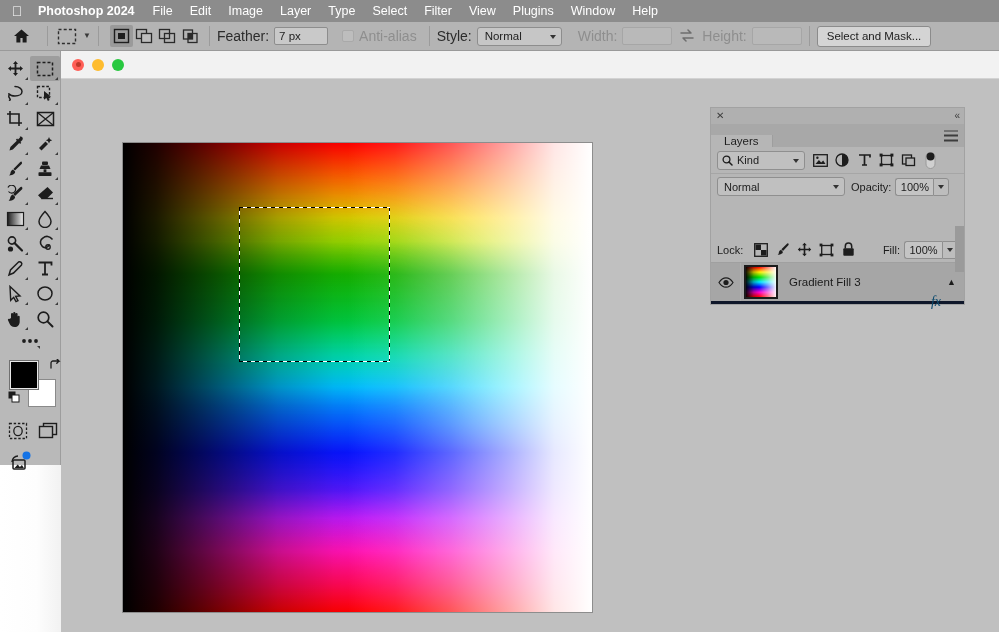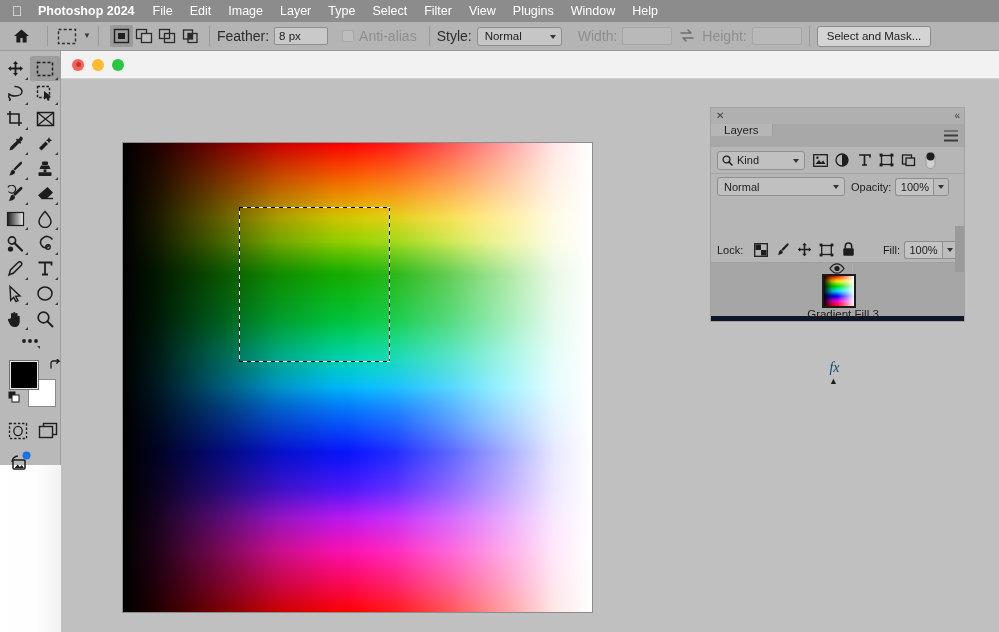--- a/index.html
+++ b/index.html
@@ -407,21 +407,21 @@
   .panel-close {
     font-size: 10px; color: #3d3d3d; line-height: 1;
   }
   .panel-collapse {
     font-size: 10px; color: #3d3d3d; line-height: 1;
     letter-spacing: -1px;
   }
   .panel-tabs {
     height: 23px;
     background: #a8a8a8;
-    display: flex; align-items: flex-start;
+    display: flex; align-items: flex-end;
     position: relative;
   }
   .ptab {
     padding: 0 13px;
     display: flex; align-items: center;
     font-size: 11.5px;
     color: #1e1e1e;
     background: #b6b6b6;
     border-right: 1px solid #9e9e9e;
   }
@@ -532,25 +532,24 @@
   }
   .li {
     width: 21px; height: 20px;
     display: flex; align-items: center; justify-content: center;
   }
 
   .layer-list {
     background: #c2c2c2;
   }
   .layer-row {
-    height: 58px;
-    display: flex; align-items: center;
-    border-bottom: 5px solid #0f172a;
-    position: relative;
-    flex-direction: column;
+    height: 41px;
+    display: flex; align-items: center;
+    border-bottom: 3px solid #0f172a;
+    position: relative;
   }
   .layer-row.selected { background: #a6a6a6; }
   .eye-cell {
     width: 30px; height: 100%;
     display: flex; align-items: center; justify-content: center;
     border-right: 1px solid #aeaeae;
   }
   .thumb {
     width: 34px; height: 34px;
     margin-left: 3px;
@@ -681,21 +680,21 @@
       <span class="selmode">
         <svg width="19" height="16" viewBox="0 0 19 16">
             <rect x="2.5" y="2" width="9" height="9" fill="none" stroke="#2a2a2a" stroke-width="1.3"></rect>
             <rect x="7" y="5.5" width="9" height="9" fill="none" stroke="#2a2a2a" stroke-width="1.3"></rect>
             <rect x="7" y="5.5" width="4.5" height="5.5" fill="#2a2a2a"></rect>
           </svg>
       </span>
     </div>
     <div class="obsep"></div>
     <span class="ob-label">Feather:</span>
-    <span class="ob-input" style="width:54px">8 px</span>
+    <span class="ob-input" style="width:54px">7 px</span>
     <span style="display:flex;align-items:center;margin-left:14px">
       <span class="checkbox-sq"></span>
       <span class="ob-label dim">Anti-alias</span>
     </span>
     <div class="obsep"></div>
     <span class="ob-label">Style:</span>
     <span class="ob-select" style="width:85px">Normal</span>
     <span class="ob-label dim" style="margin-left:16px">Width:</span>
     <span class="ob-input disabled" style="width:50px"></span>
     <span class="swap-icon">

